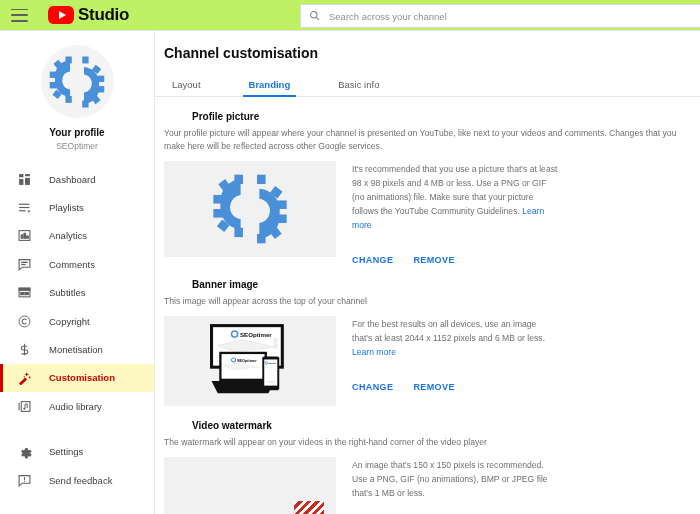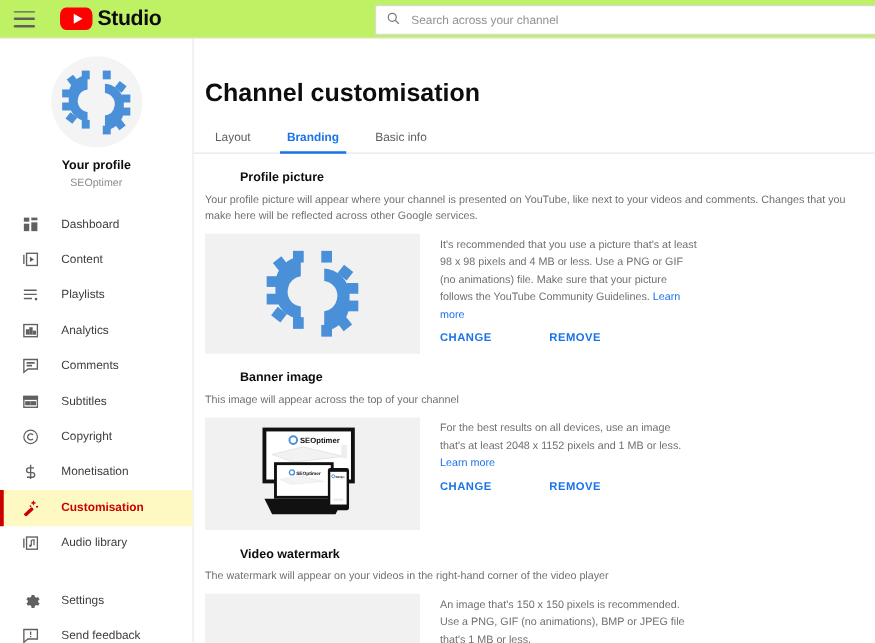--- a/index.html
+++ b/index.html
@@ -104,35 +104,35 @@
   .nav-gap { height: 17px; }
 
   
   .main {
     position: absolute; top: 31px; left: 155px;
     width: 545px; height: 483px;
     background: #fff;
     padding-left: 9px;
   }
   .page-title {
-    margin-top: 33px; margin-left: 0;
-    font-size: 20px; font-weight: bold; color: #0d0d0d;
+    margin-top: 14px; margin-left: 0;
+    font-size: 14px; font-weight: bold; color: #0d0d0d;
   }
   .tabs {
     margin-top: 13px; display: flex; align-items: flex-end;
     height: 23px;
     border-bottom: 1px solid #e8e8e8;
-    width: 545px; margin-left: -9px; padding-left: 9px;
+    width: 545px; margin-left: -9px; padding-left: 9px; gap: 36px;
   }
   .tab {
     font-size: 9.5px; color: #5f5f5f; cursor: pointer;
     padding: 0 6px 6px 6px; position: relative; white-space: nowrap;
   }
   .tab:first-child { margin-left: 2px; }
-  .tab + .tab { margin-left: 17px; }
+  .tab + .tab { margin-left: 0; }
   .tab.active { color: #1a73e8; font-weight: bold; }
   .tab.active::after {
     content: ""; position: absolute; left: 0; right: 0; bottom: -1px;
     height: 2.5px; background: #1a73e8;
   }
 
   .section { margin-top: 14px; }
   .sec-title { font-size: 10px; font-weight: bold; color: #0d0d0d; padding-left: 28px; }
   .sec-desc {
     margin-top: 5px; font-size: 8.6px; color: #707070;
@@ -146,21 +146,21 @@
   }
   .thumb-pfp { width: 172px; height: 96px; }
   .thumb-banner { width: 172px; height: 90px; }
   .thumb-wm { width: 172px; height: 74px; }
   .sec-right { margin-left: 16px; padding-top: 2px; }
   .hint {
     font-size: 8.6px; color: #707070; line-height: 1.62;
     max-width: 207px;
   }
   .lnk { color: #1a73e8; cursor: pointer; }
-  .actions { margin-top: 6px; display: flex; gap: 26px; }
+  .actions { margin-top: 22px; display: flex; }
   .actbtn {
     font-size: 9px; font-weight: bold; color: #1a73e8;
     letter-spacing: 0.4px; cursor: pointer;
   }
   .actbtn + .actbtn { margin-left: 20px; }
 
   .wm-hatch {
     position: absolute; right: 12px; bottom: 0;
     width: 30px; height: 30px;
     background: repeating-linear-gradient(
@@ -232,30 +232,20 @@
         <svg width="13" height="13" viewBox="0 0 24 24" fill="#606060">
           <rect x="2" y="2" width="8" height="6"></rect>
             <rect x="13" y="2" width="9" height="4"></rect>
           <rect x="2" y="11" width="8" height="11"></rect>
             <rect x="13" y="9" width="9" height="13"></rect>
         </svg>
       </span>
       <span class="lbl">Dashboard</span>
     </div>
 
-    <div class="navitem">
-      <span class="ico">
-        <svg width="13" height="13" viewBox="0 0 24 24" fill="none" stroke="#606060" stroke-width="2">
-          <rect x="6" y="3" width="16" height="18"></rect>
-            <line x1="2" y1="5" x2="2" y2="19"></line>
-          <polygon points="11,8 11,16 17,12" fill="#606060" stroke="none"></polygon>
-        </svg>
-      </span>
-      <span class="lbl">Content</span>
-    </div>
 
     <div class="navitem">
       <span class="ico">
         <svg width="13" height="13" viewBox="0 0 24 24" stroke="#606060" stroke-width="2.2">
           <line x1="2" y1="6" x2="21" y2="6"></line>
             <line x1="2" y1="12" x2="21" y2="12"></line>
             <line x1="2" y1="18" x2="14" y2="18"></line>
           <circle cx="20" cy="19" r="2" fill="#606060" stroke="none"></circle>
         </svg>
       </span>
@@ -443,21 +433,21 @@
           <rect x="98.5" y="50" width="17" height="34" fill="#fff"></rect>
           <g transform="translate(100,53)">
             <circle cx="1.6" cy="1.6" r="1.6" fill="none" stroke="#4a90d9" stroke-width="1"></circle>
             <text x="4" y="3.2" font-family="Liberation Sans, sans-serif" font-size="3" font-weight="bold" fill="#111">SEOpt</text>
           </g>
           <rect x="102" y="78" width="10" height="2" fill="#e8e8e8"></rect>
         </svg>
       </div>
       <div class="sec-right">
         <div class="hint">
-          <span>For the best results on all devices, use an image that's at least 2048 x 1152 pixels and 1 MB or less.</span>
+          <span>For the best results on all devices, use an image that's at least 2044 x 1152 pixels and 6 MB or less.</span>
           <span class="lnk">Learn more</span>
         </div>
         <div class="actions">
           <span class="actbtn">CHANGE</span>
           <span class="actbtn">REMOVE</span>
         </div>
       </div>
     </div>
   </div>
 

